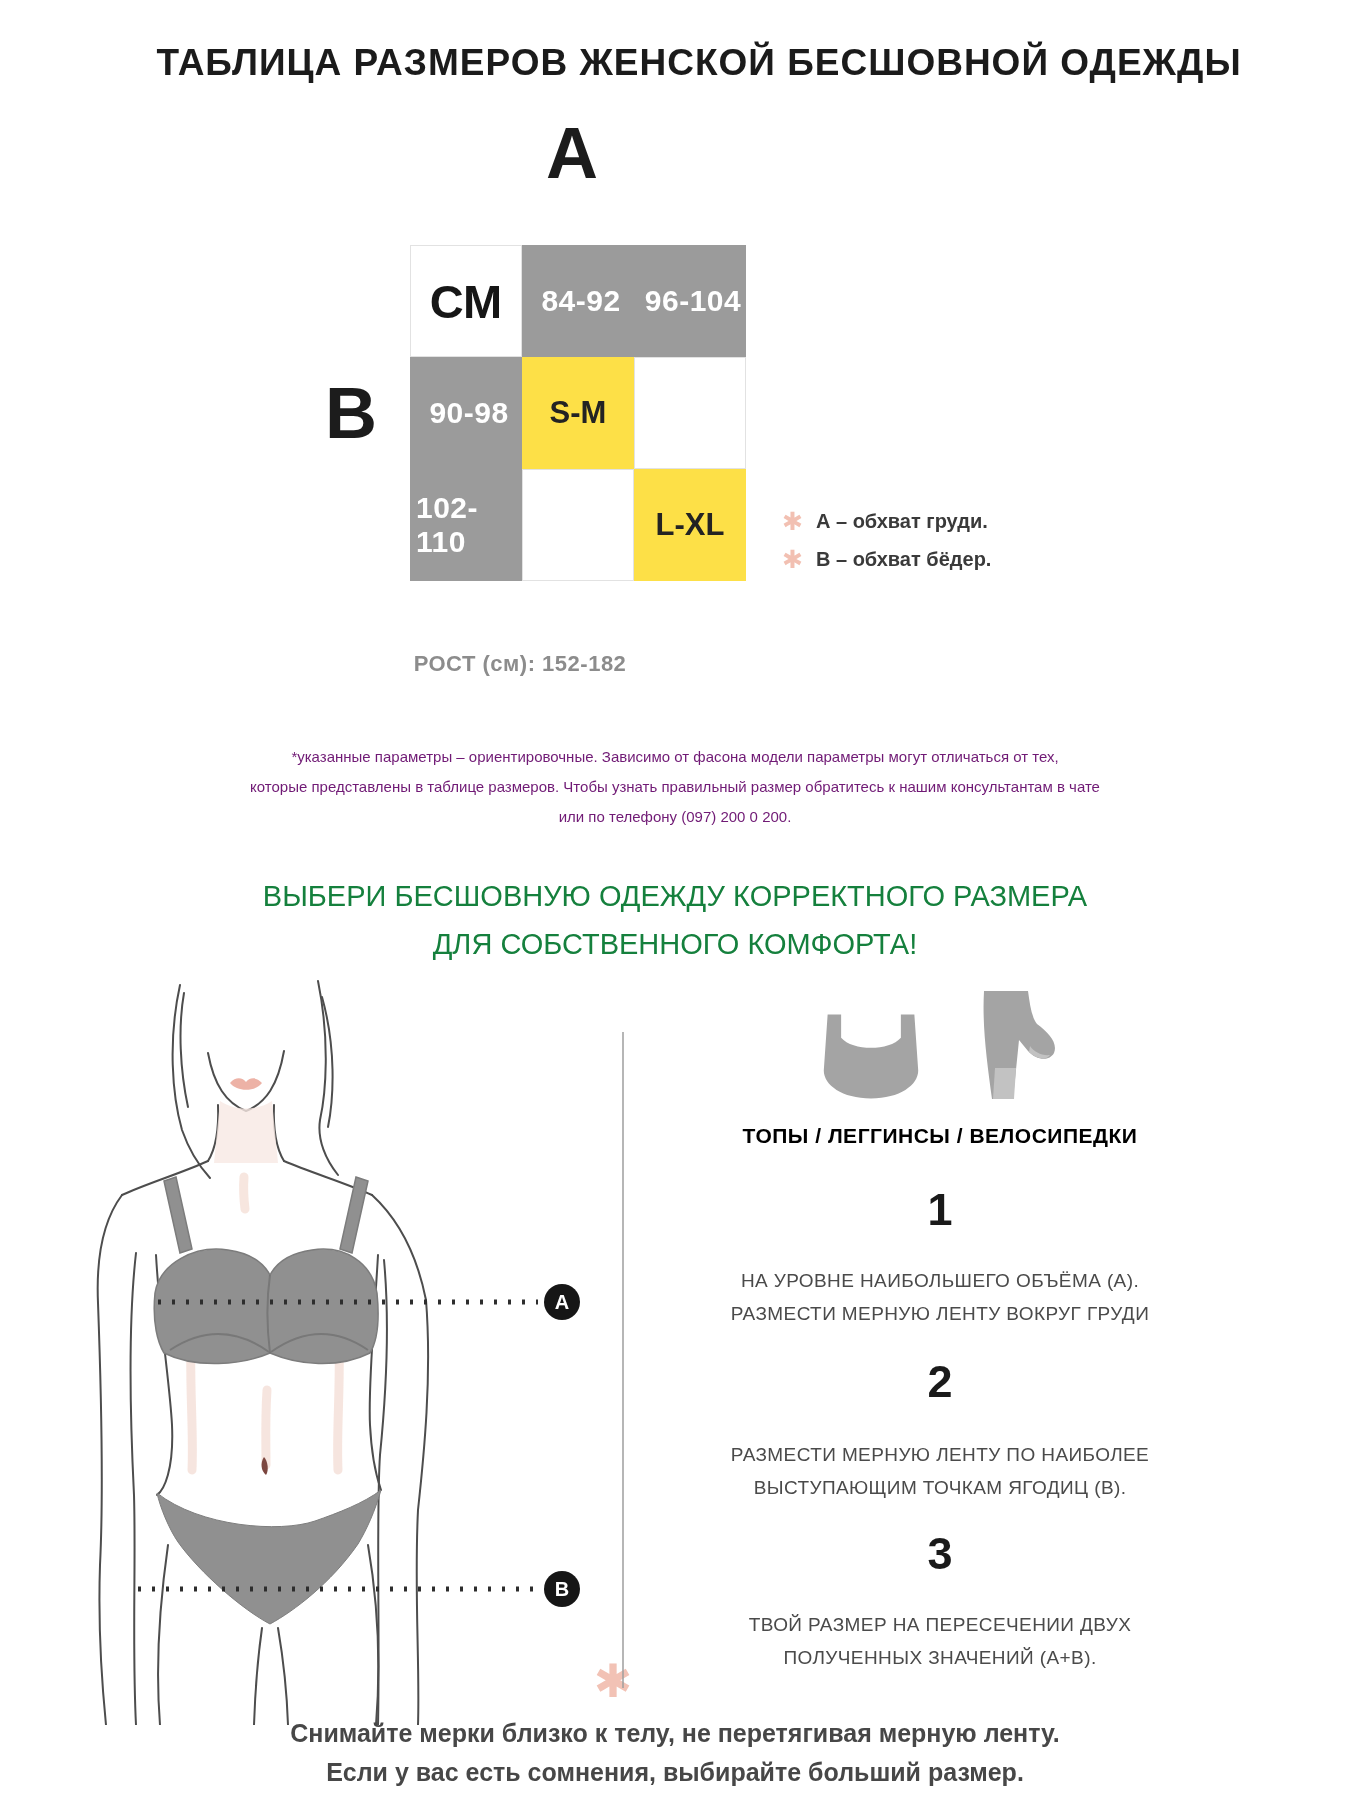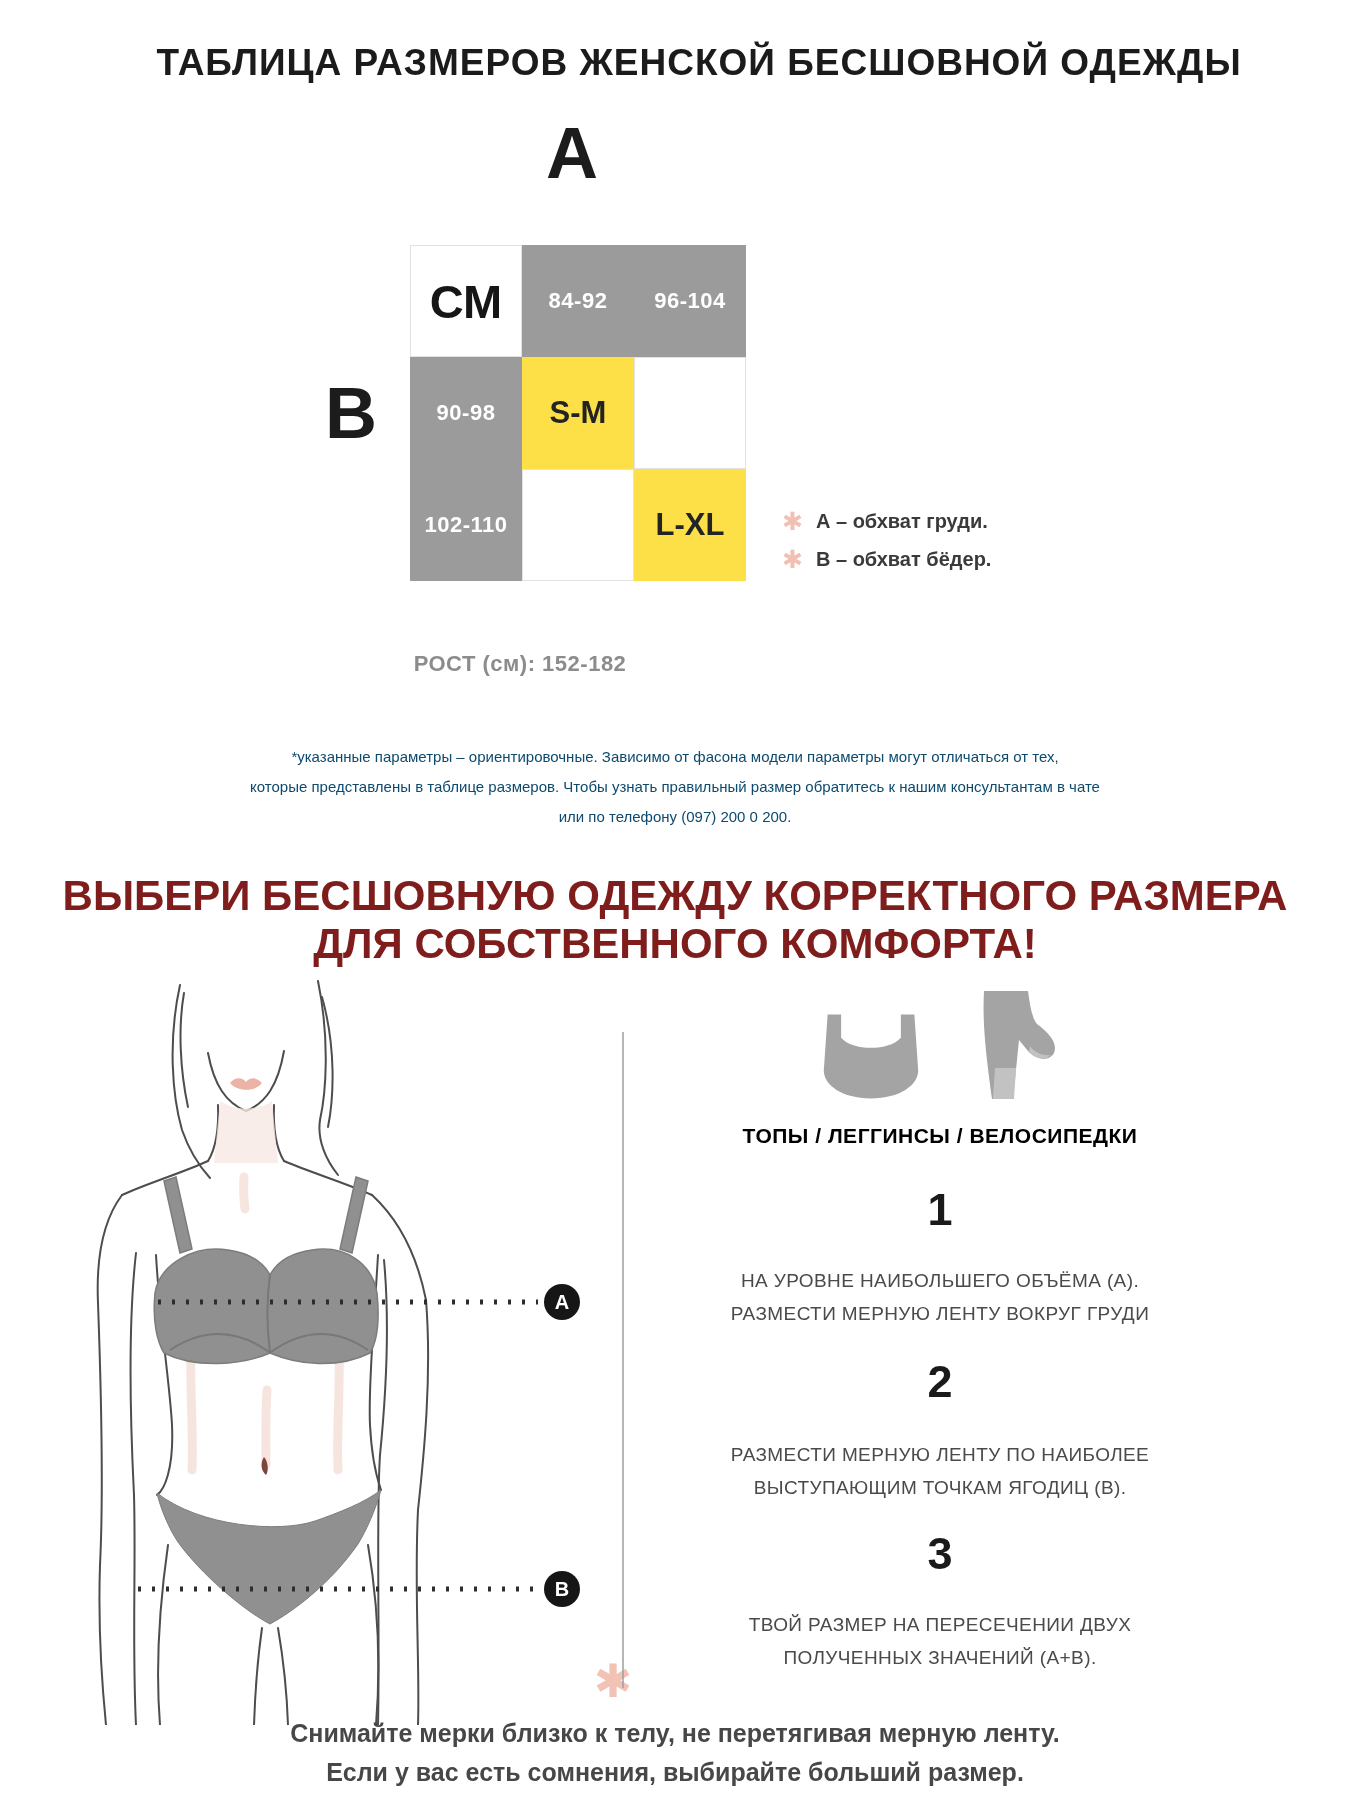--- a/index.html
+++ b/index.html
@@ -7,34 +7,34 @@
         font-family:"Liberation Sans",sans-serif;color:#1c1c1c;}
   .abs{position:absolute;}
   
   .title{left:0;top:42px;width:1350px;text-align:center;font-size:37px;font-weight:700;
          letter-spacing:1px;color:#1b1b1b;padding-left:24px;}
   .axis-a{left:512px;top:112px;width:120px;text-align:center;font-size:72px;font-weight:700;}
   .axis-b{left:291px;top:372px;width:120px;text-align:center;font-size:72px;font-weight:700;}
   .grid{left:410px;top:245px;width:336px;height:336px;display:grid;
         grid-template-columns:112px 112px 112px;grid-template-rows:112px 112px 112px;}
   .cell{display:flex;align-items:center;justify-content:center;box-shadow:inset 0 0 0 1px #e2e2e2;}
-  .cell.gray{background:#9b9b9b;color:#ffffff;font-size:22px;font-weight:700;box-shadow:none;letter-spacing:.5px;}
+  .cell.gray{background:#9b9b9b;color:#ffffff;font-size:30px;font-weight:700;box-shadow:none;letter-spacing:.5px;padding-left:6px;}
   .cell.pink{background:#fde047;color:#232323;font-size:31px;font-weight:800;box-shadow:none;}
   .cell.unit{font-size:47px;font-weight:800;color:#161616;}
   .legend{left:782px;top:502px;width:330px;}
   .legend-row{display:flex;align-items:center;height:38px;}
   .legend-ast{font-size:25px;color:#f2c0b2;margin-right:13px;line-height:1;}
   .legend-txt{font-size:20px;font-weight:600;color:#3a3a3a;}
   .height-note{left:370px;top:651px;width:300px;text-align:center;font-size:22px;
                font-weight:700;color:#8c8c8c;letter-spacing:.5px;}
   .footnote{left:75px;top:742px;width:1200px;text-align:center;font-size:15px;
-            color:#0c4a6e;line-height:30px;}
+            color:#701a75;line-height:30px;}
   
-  .heading2{left:40px;top:872px;width:1270px;text-align:center;font-size:42px;
-            font-weight:700;line-height:48px;color:#7f1d1d;}
+  .heading2{left:40px;top:872px;width:1270px;text-align:center;font-size:29px;
+            font-weight:400;line-height:48px;color:#15803d;}
   .divider{left:622px;top:1032px;width:2px;height:656px;background:#9e9e9e;opacity:.75;}
   .icons-row{left:660px;top:988px;width:560px;display:flex;justify-content:center;
              align-items:flex-end;gap:46px;}
   .category{left:660px;top:1124px;width:560px;text-align:center;font-size:21px;
             font-weight:700;letter-spacing:.5px;color:#000000;}
   .step-num{left:660px;width:560px;text-align:center;font-size:45px;font-weight:800;color:#1a1a1a;}
   .step-txt{left:660px;width:560px;text-align:center;font-size:19px;font-weight:500;
             color:#4a4a4a;line-height:33px;letter-spacing:.4px;}
   .n1{top:1184px}.t1{top:1264px}.n2{top:1356px}.t2{top:1438px}.n3{top:1528px}.t3{top:1608px}
   .footer{left:0;top:1714px;width:1350px;text-align:center;font-size:25px;font-weight:700;

